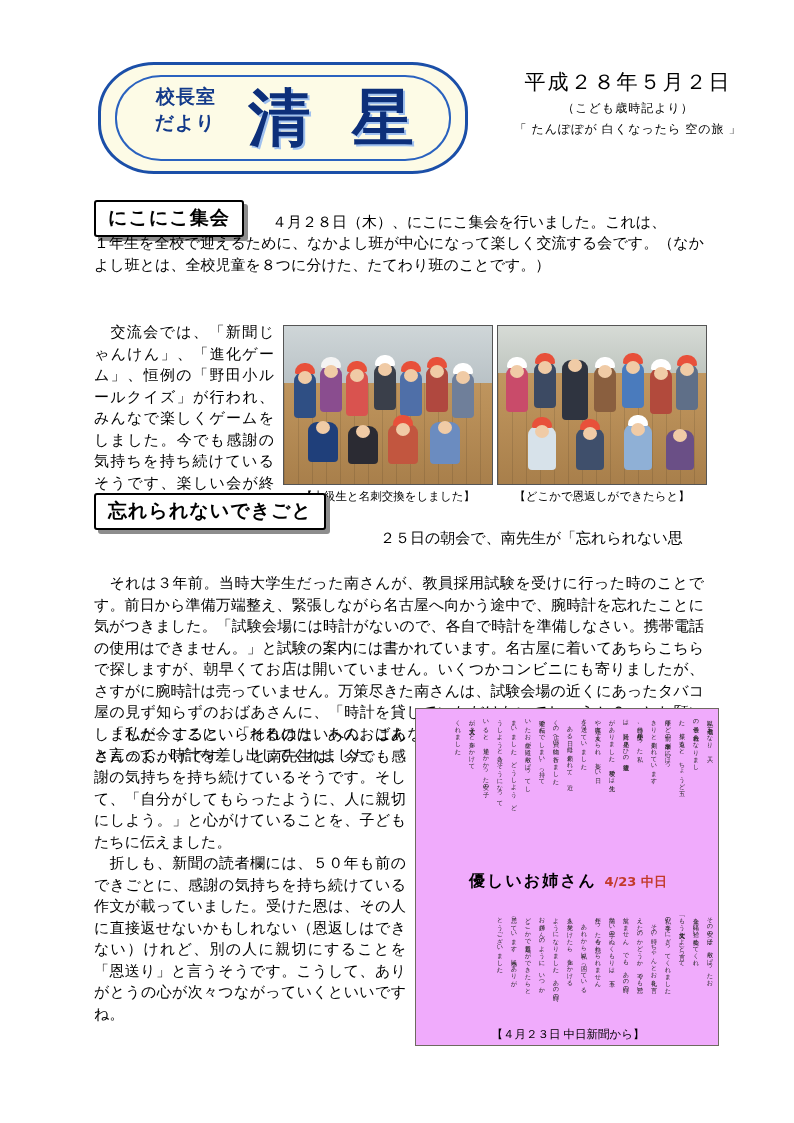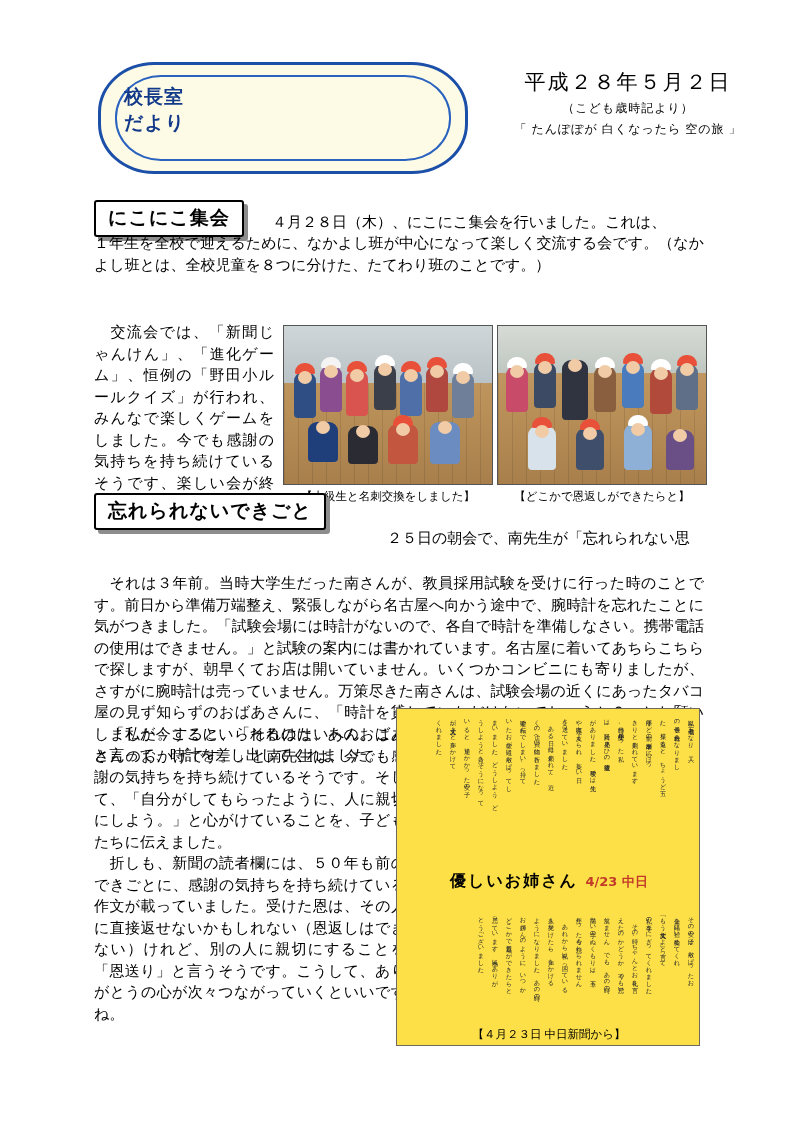--- a/index.html
+++ b/index.html
@@ -57,21 +57,21 @@
     right: 14px;
     bottom: 10px;
     border: 2px solid #2a62bf;
     border-radius: 46px / 42px;
   }
   .logo-left {
     position: absolute;
     left: 26px;
     top: 22px;
     width: 92px;
-    text-align: left;
+    text-align: right;
     font-family: "DejaVu Serif", serif;
     font-weight: bold;
     font-size: 19px;
     line-height: 1.35;
     color: #133a8a;
     letter-spacing: 1px;
   }
   .logo-main {
     position: absolute;
     left: 128px;
@@ -131,21 +131,21 @@
     font-size: 15px;
     line-height: 21.5px;
     text-align: justify;
     text-justify: inter-ideograph;
     letter-spacing: 0px;
   }
   #p1 { left: 272px; top: 212px; width: 432px; }
   #p2 { left: 94px; top: 233px; width: 610px; }
   #p3 { left: 94px; top: 277px; width: 610px; }
   #p4 { left: 94px; top: 322px; width: 180px; }
-  #p5 { left: 380px; top: 528px; width: 324px; margin-left: 7px; }
+  #p5 { left: 380px; top: 528px; width: 324px; }
   #p6 { left: 94px; top: 550px; width: 610px; }
   #p7 { left: 94px; top: 573px; width: 610px; }
   #p8 { left: 94px; top: 724px; width: 312px; }
 
   
   .photo {
     position: absolute;
     border: 1px solid #555;
     overflow: hidden;
     box-sizing: border-box;
@@ -200,25 +200,25 @@
     top: -1px;
     width: 14px;
     height: 13px;
     background: #f0cba6;
     border-radius: 50%;
   }
 
   
   .clip {
     position: absolute;
-    left: 396px;
+    left: 415px;
     top: 708px;
     width: 304px;
     height: 338px;
-    background: #fde047;
+    background: #f0abfc;
     border: 1px solid #6e6a60;
     box-sizing: border-box;
     overflow: hidden;
   }
   .clip-cols {
     position: absolute;
     left: 6px;
     top: 6px;
     width: 292px;
     height: 152px;
@@ -293,20 +293,21 @@
 </style>
 </head>
 <body>
 
 <div class="page">
 
   <div class="masthead">
     <div class="logo-wrap">
       <div class="logo-cloud"></div>
       <div class="logo-left">校長室<br>だより</div>
+      <div class="logo-main">清 星</div>
     </div>
     <div class="head-right">
       <div class="line">平成２８年５月２日</div>
       <div class="sub">（こども歳時記より）</div>
       <div class="sub">「 たんぽぽが 白くなったら 空の旅 」</div>
     </div>
   </div>
 
   <div class="sec-head" id="sec-head-1">にこにこ集会</div>
 

